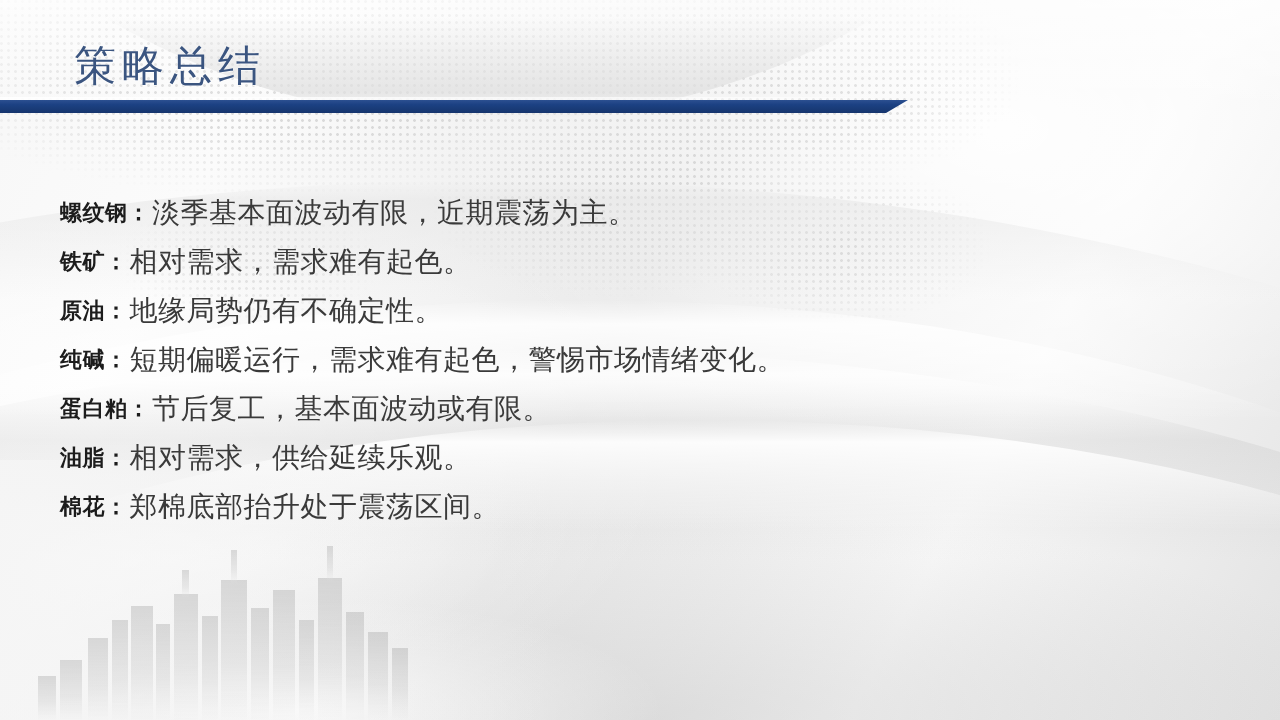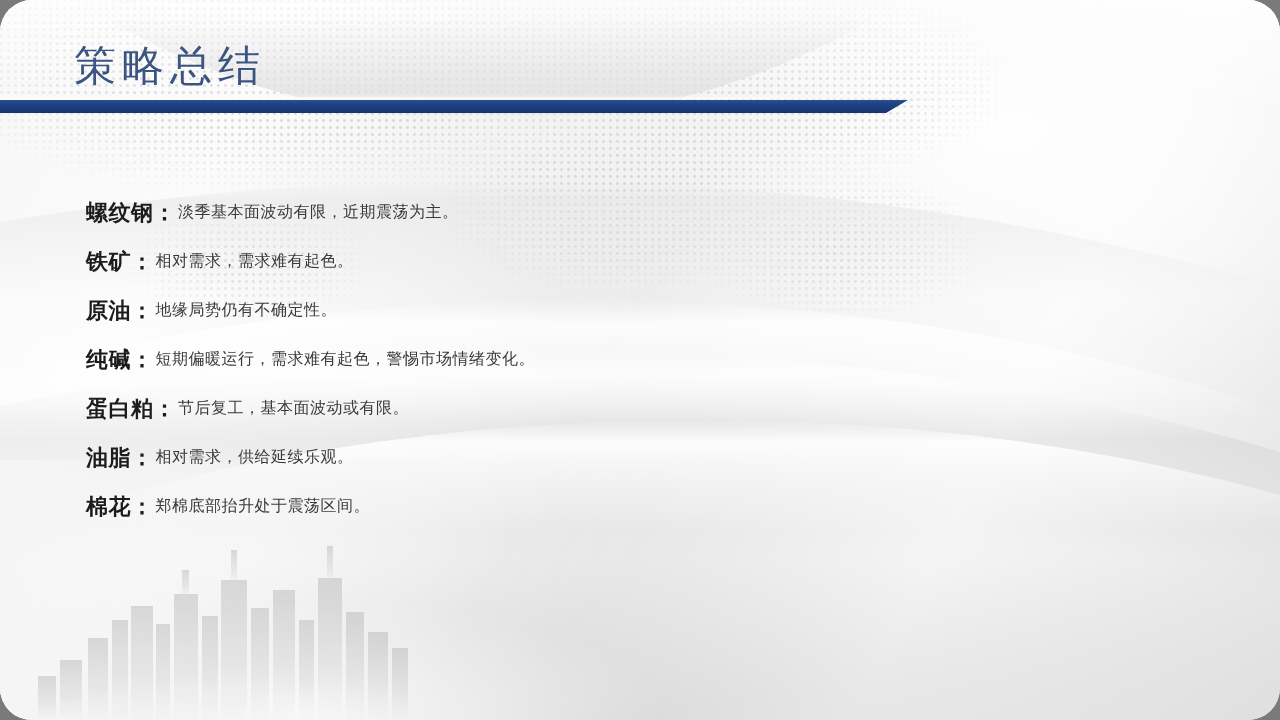--- a/index.html
+++ b/index.html
@@ -7,21 +7,20 @@
     padding: 0;
     background: #7a7a7a;
   }
   #slide {
     position: relative;
     width: 1280px;
     height: 720px;
     overflow: hidden;
     font-family: "Liberation Serif", "DejaVu Serif", serif;
     background: #ebebeb;
-    border-radius: 32px;
   }
 
   
   .bg-base {
     position: absolute;
     inset: 0;
     background:
       linear-gradient(118deg,
         #f7f7f7 0%,
         #fbfbfb 18%,
@@ -164,32 +163,32 @@
   .body-block {
     position: absolute;
     left: 0;
     top: 188px;
     width: 1280px;
   }
   .line {
     height: 49px;
     display: flex;
     align-items: center;
-    padding-left: 86px;
+    padding-left: 60px;
     white-space: nowrap;
   }
   .lbl {
     font-weight: bold;
     font-size: 22px;
     color: #1c1c1c;
     letter-spacing: 0.5px;
   }
   .txt {
     font-weight: 400;
-    font-size: 16px;
+    font-size: 28px;
     color: #3a3a3a;
     letter-spacing: 0.5px;
     margin-left: 2px;
   }
 </style>
 </head>
 <body>
 
 <div id="slide">
 

